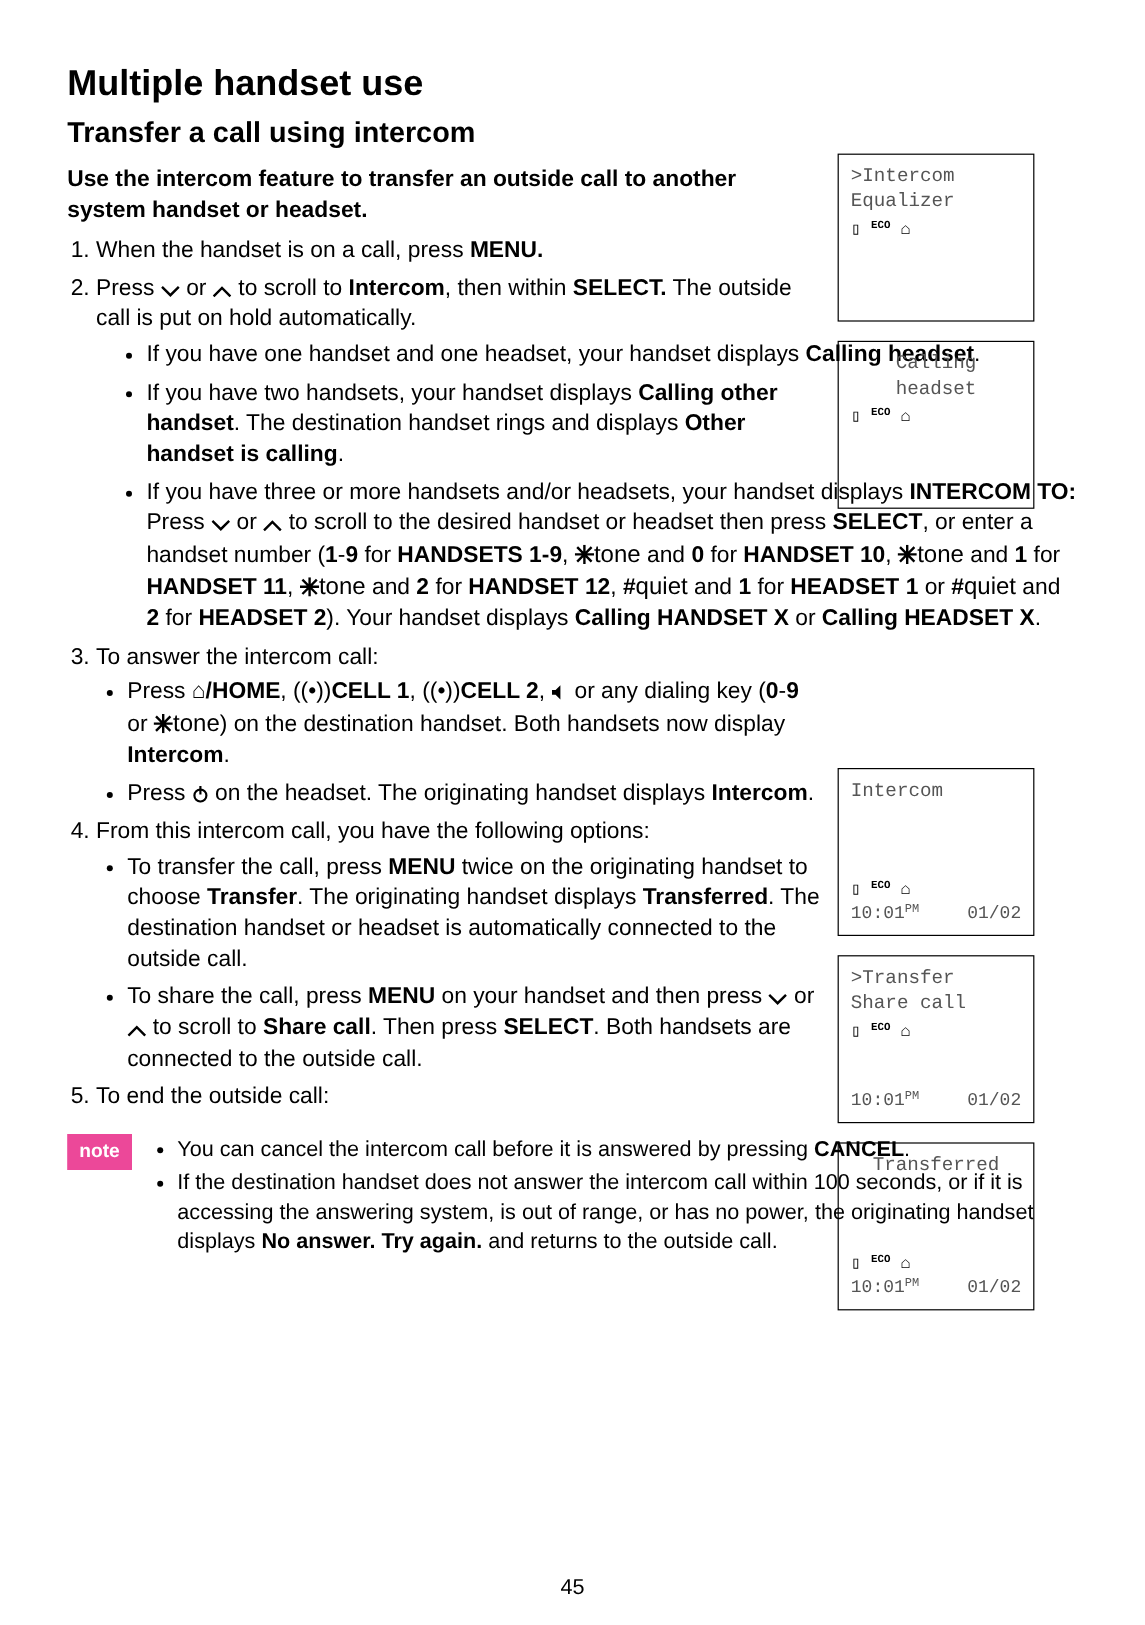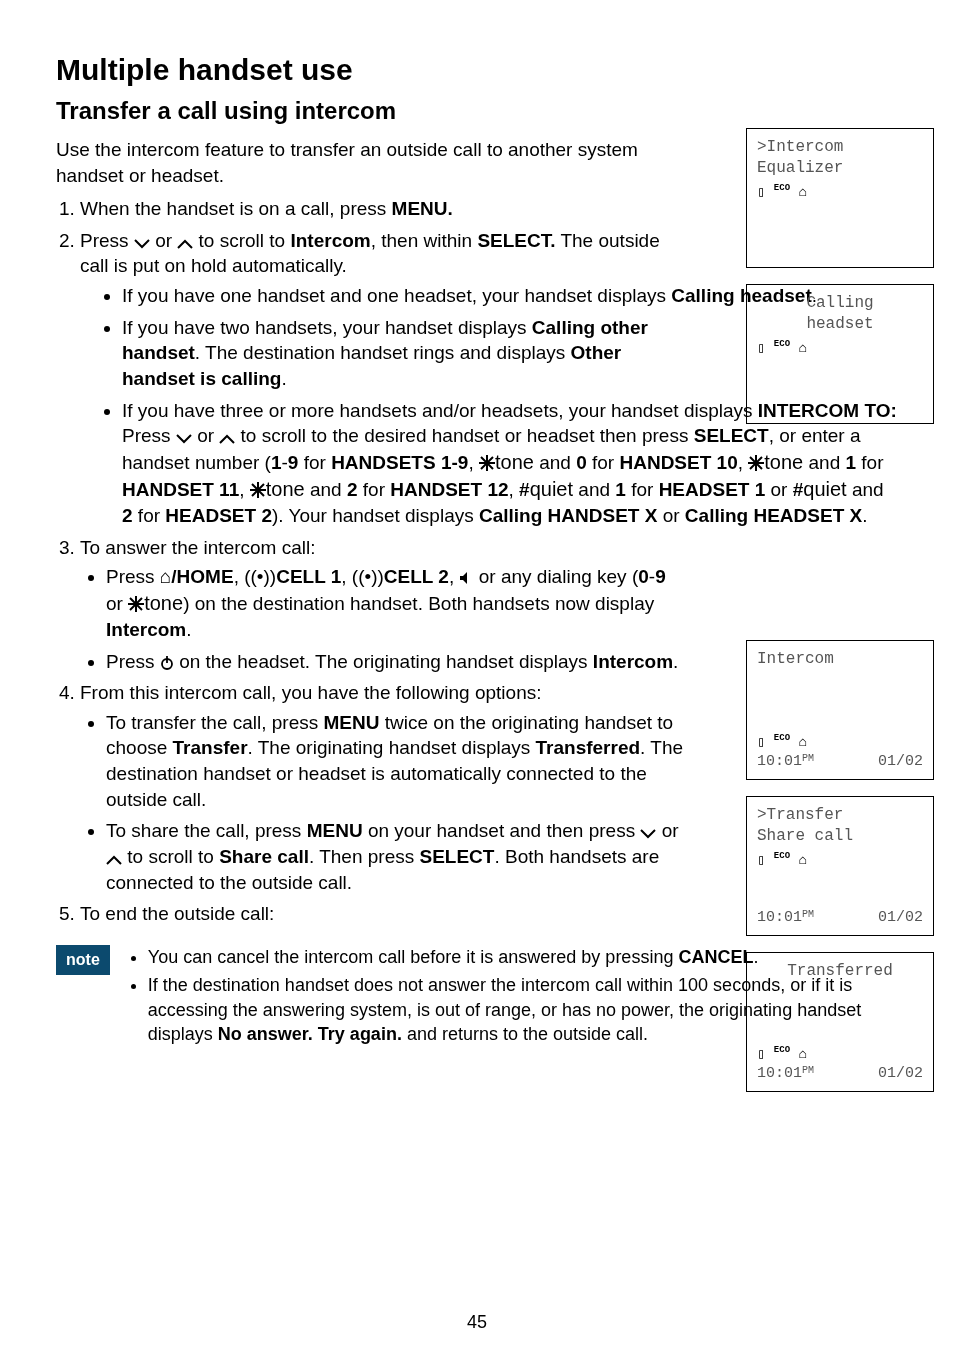--- a/index.html
+++ b/index.html
@@ -9,21 +9,21 @@
     min-height: 1354px;
     background: #fff;
     color: #000;
     padding: 50px 56px 30px 56px;
     position: relative;
     font-size: 19px;
     line-height: 1.35;
   }
   h1 { font-size: 30px; font-weight: bold; margin-bottom: 4px; }
   h2 { font-size: 24px; font-weight: bold; margin-bottom: 10px; }
-  .intro { margin-bottom: 8px; max-width: 610px; }
+  .intro { margin-bottom: 8px; max-width: 610px; font-weight: bold; }
   ol.main { list-style: decimal; padding-left: 24px; }
   ol.main > li { margin-bottom: 6px; }
   ol.main > li > .litxt { max-width: 600px; display: block; }
   ul.sub { list-style: disc; padding-left: 26px; margin-top: 4px; }
   ul.sub > li { margin-bottom: 6px; max-width: 580px; }
   ul.sub.wide > li { max-width: 790px; margin-left: 16px; }
   .after { display: block; max-width: 600px; margin-top: 4px; margin-left: 0; }
   .b { font-weight: bold; }
   .lcd-column {
     position: absolute;
@@ -32,41 +32,40 @@
     width: 200px;
   }
   .lcd-column2 {
     position: absolute;
     right: 56px;
     top: 640px;
     width: 200px;
   }
   .lcd {
     border: 1.5px solid #000;
-    width: 188px;
+    width: 164px;
     height: 140px;
     margin-bottom: 16px;
     padding: 8px 10px;
     font-family: "Courier New", monospace;
     font-size: 16px;
     color: #555;
     display: flex;
     flex-direction: column;
     line-height: 1.3;
-    margin-left: 48px;
   }
   .lcd .top { flex: 0 0 auto; min-height: 40px; }
   .lcd .icons { flex: 0 0 auto; margin-top: 4px; font-size: 14px; color: #000; }
   .lcd .center { text-align: center; }
   .lcd .bottom { flex: 0 0 auto; display: flex; justify-content: space-between; font-size: 15px; margin-top: auto; }
   .lcd .bottom .sup { font-size: 10px; vertical-align: top; }
   .lcd .spacer { flex: 1; }
   .note-row { display: flex; align-items: flex-start; margin-top: 18px; gap: 16px; }
   .note-tag {
-    background: #0c4a6e;
+    background: #ec4899;
     color: #fff;
     font-size: 16px;
     font-weight: bold;
     padding: 4px 10px;
     white-space: nowrap;
   }
   .note-list { list-style: disc; padding-left: 22px; font-size: 18px; }
   .note-list li { margin-bottom: 4px; max-width: 720px; }
   .page-num {
     position: absolute;

